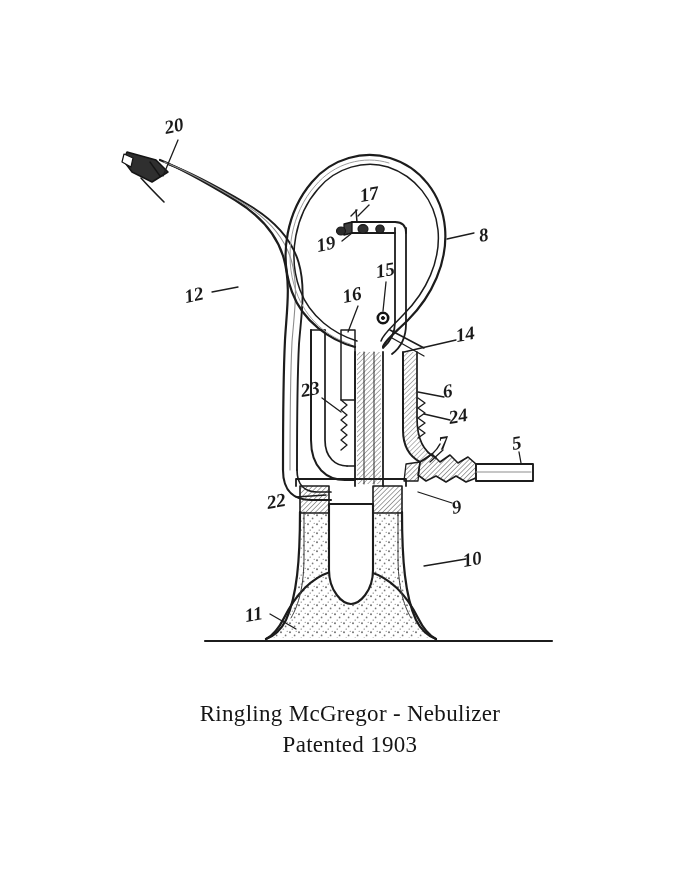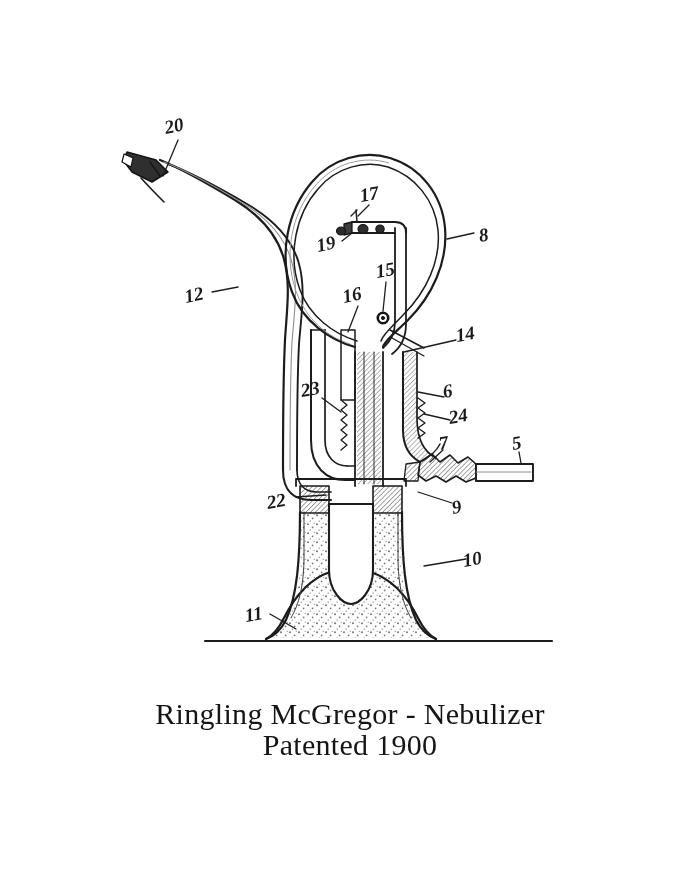--- a/index.html
+++ b/index.html
@@ -35,21 +35,21 @@
     position: absolute;
     left: 0;
     top: 698px;
     width: 700px;
     text-align: center;
     color: #141414;
   }
   .caption-line {
     display: block;
     font-family: "Liberation Serif", "DejaVu Serif", serif;
-    font-size: 30px;
+    font-size: 23px;
     line-height: 31px;
     letter-spacing: 0.3px;
     color: #151515;
   }
   
   .numeral {
     font-family: "Liberation Serif", "DejaVu Serif", serif;
     font-style: italic;
     font-weight: 700;
     font-size: 19px;
@@ -293,16 +293,16 @@
         <text class="numeral" x="268" y="509" transform="rotate(-10 268 509)">22</text>
         <text class="numeral" x="453" y="514" transform="rotate(-10 453 514)">9</text>
         <text class="numeral" x="464" y="567" transform="rotate(-10 464 567)">10</text>
         <text class="numeral" x="246" y="622" transform="rotate(-10 246 622)">11</text>
       </g>
     </svg>
   </div>
 
   <div id="caption">
     <span class="caption-line">Ringling McGregor - Nebulizer</span>
-    <span class="caption-line">Patented 1900</span>
+    <span class="caption-line">Patented 1903</span>
   </div>
 
 </div>
 
 </body></html>

